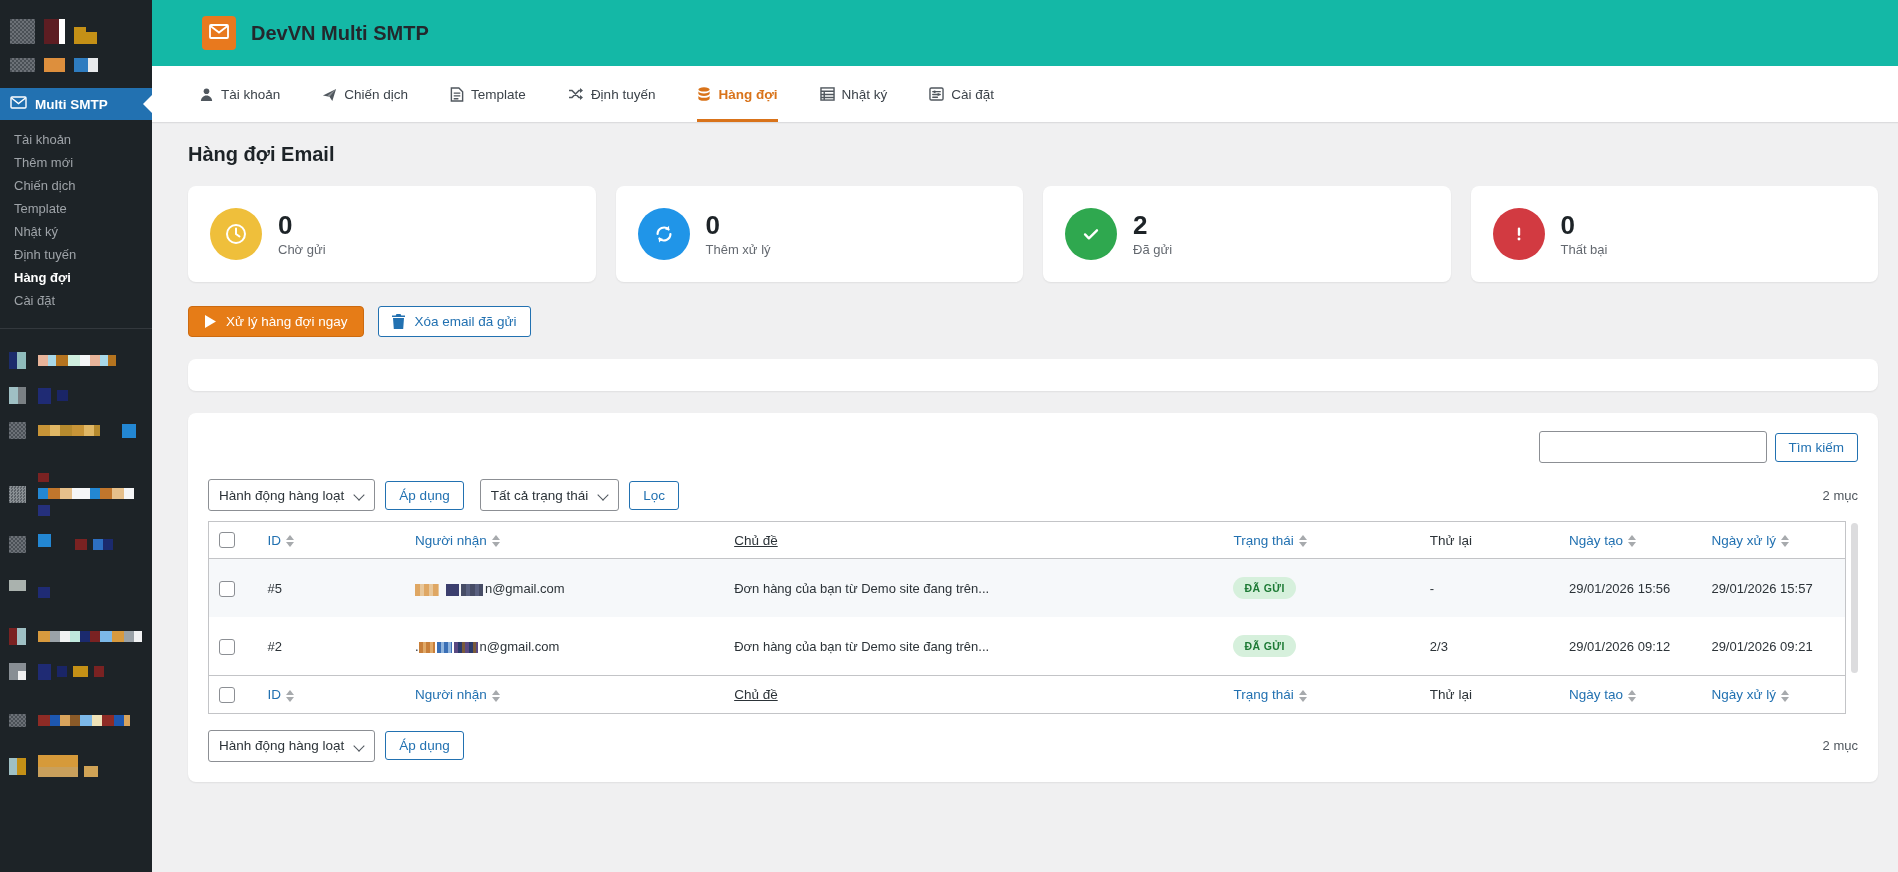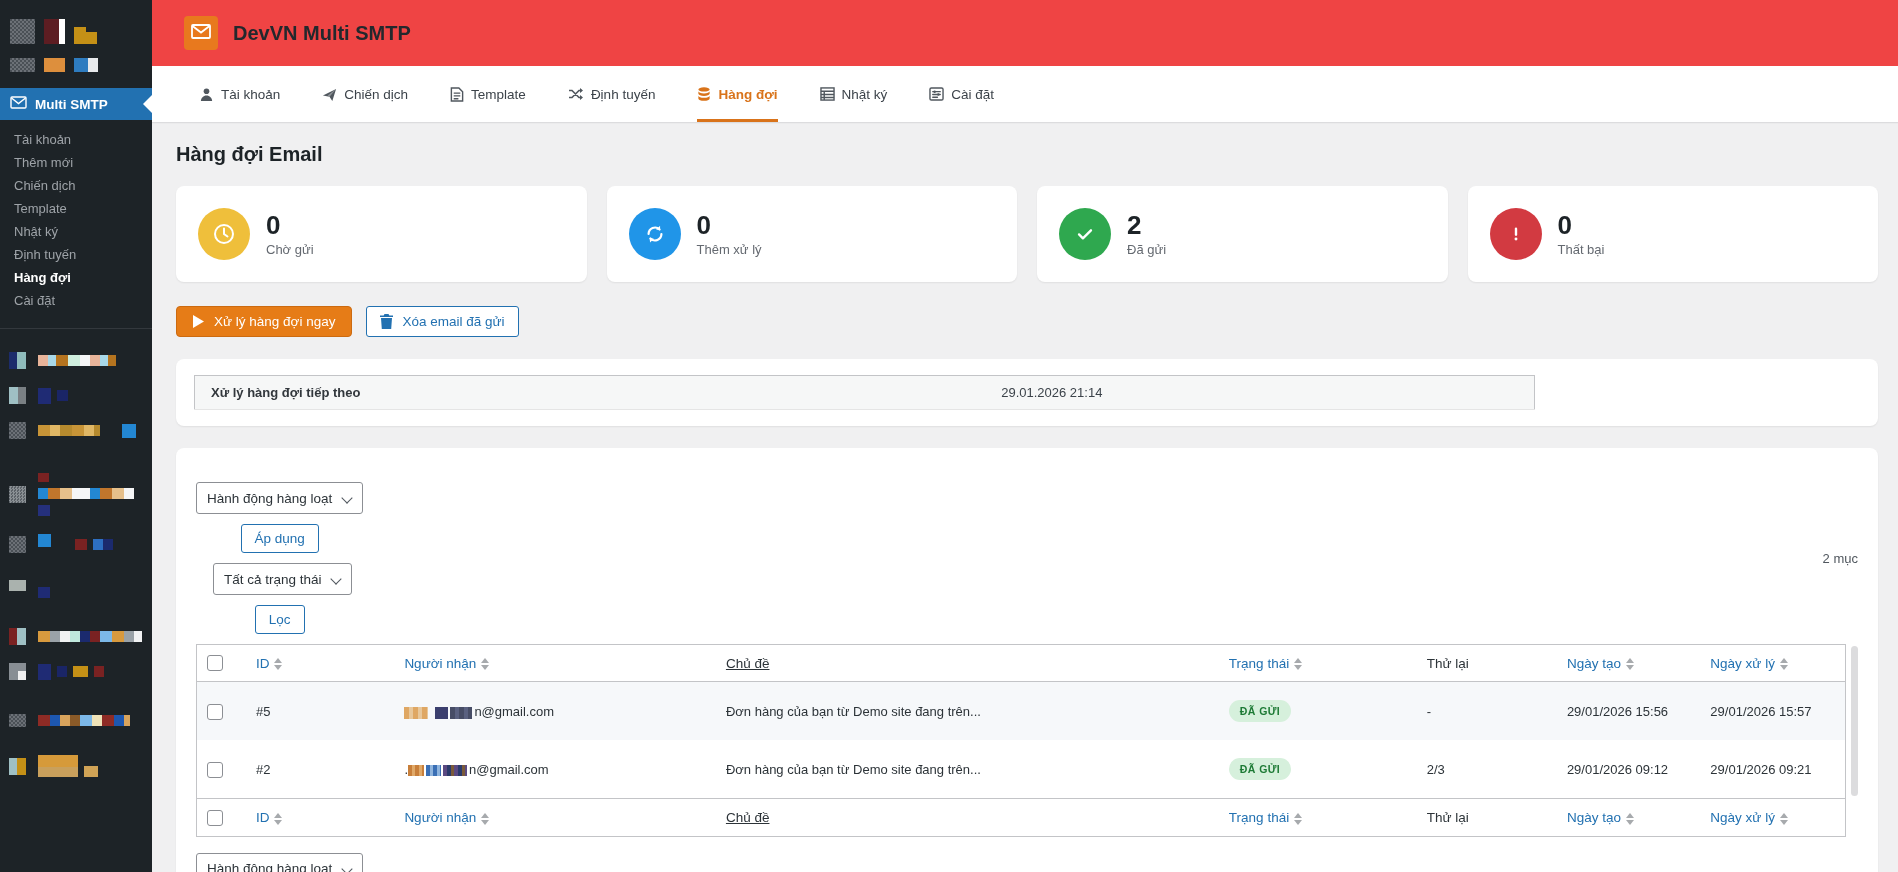--- a/index.html
+++ b/index.html
@@ -20,30 +20,30 @@
   .sb-divider { height:1px; background:#33383d; margin:6px 0 14px 0; }
   .rmenu { display:flex; align-items:center; gap:12px; padding:9px 0 9px 9px; }
   .rmenu .ricon { width:17px; height:17px; flex:none; }
   .rmenu .rlbls { display:flex; align-items:center; gap:6px; flex-wrap:wrap; }
   .px { display:inline-block; height:11px; image-rendering:pixelated; }
   .checker { background:repeating-conic-gradient(#6c7177 0 25%, #4a5056 0 50%) 0 0/4px 4px; }
   .checker2 { background:repeating-conic-gradient(#8a9094 0 25%, #5c6268 0 50%) 0 0/3px 3px; }
 
   
   .main { flex:1; display:flex; flex-direction:column; }
-  .topbar { background:#ef4444; height:66px; display:flex; align-items:center; gap:15px; padding-left:32px; }
+  .topbar { background:#14b8a6; height:66px; display:flex; align-items:center; gap:15px; padding-left:50px; }
   .logo-badge { width:34px; height:34px; background:#e8791e; border-radius:4px; display:flex; align-items:center; justify-content:center; }
   .app-title { font-size:20px; font-weight:600; color:#23282d; }
   .tabs { background:#fff; height:57px; display:flex; align-items:center; gap:42px; padding-left:47px; border-bottom:1px solid #dcdcde; box-shadow:0 1px 0 rgba(0,0,0,.02); }
   .tab { display:flex; align-items:center; gap:7px; height:100%; font-size:13.5px; color:#3c434a; border-bottom:3px solid transparent; cursor:pointer; padding-top:3px; }
   .tab svg { color:#50575e; }
   .tab.active { color:#d9731a; border-bottom-color:#d9731a; font-weight:600; }
   .tab.active svg { color:#d9731a; }
 
-  .content { flex:1; padding:20px 20px 0 24px; overflow:hidden; }
+  .content { flex:1; padding:20px 20px 0 24px; overflow:hidden;margin-left:12px; }
   .page-head { display:flex; justify-content:space-between; align-items:baseline; }
   .page-title { font-size:20px; font-weight:600; color:#1d2327; }
   .page-desc { font-size:13px; color:#646970; }
 
   
   .stats { display:grid; grid-template-columns:repeat(4,1fr); gap:20px; margin-top:20px; }
   .stat-card { background:#fff; border-radius:8px; box-shadow:0 1px 2px rgba(0,0,0,.07); padding:20px 22px; display:flex; align-items:center; gap:16px; height:96px; }
   .stat-circle { width:52px; height:52px; border-radius:50%; display:flex; align-items:center; justify-content:center; flex:none; }
   .stat-num { font-size:26px; font-weight:700; color:#1d2327; line-height:1.1; }
   .stat-lbl { font-size:13px; color:#646970; margin-top:3px; }
@@ -60,21 +60,21 @@
   .info-table td { padding:9px 16px; font-size:13px; }
   .info-table tr:first-child { background:#f6f7f7; border-bottom:1px solid #e5e5e5; }
   .info-label { font-weight:700; color:#32373c; width:59%; }
   .info-ok { color:#008a20; }
 
   
   .queue-card { padding:18px 20px 20px 20px; position:relative; }
   .search-row { display:flex; justify-content:flex-end; align-items:center; gap:8px; }
   .search-input { width:228px; height:32px; border:1px solid #8c8f94; border-radius:3px; padding:0 8px; font-size:13px; font-family:inherit; background:#fff; }
   .toolbar { display:flex; justify-content:space-between; align-items:center; margin-top:16px; }
-  .toolbar-left { display:flex; align-items:center; gap:10px;flex-direction:column; }
+  .toolbar-left { display:flex; align-items:center; gap:10px; }
   .wpselect { position:relative; display:inline-flex; align-items:center; border:1px solid #8c8f94; border-radius:3px; background:#fff; height:32px; padding:0 30px 0 10px; font-size:13.5px; color:#2c3338; cursor:pointer; }
   .wpselect::after { content:""; position:absolute; right:11px; top:11px; width:7px; height:7px; border-right:1.5px solid #50575e; border-bottom:1.5px solid #50575e; transform:rotate(45deg); }
   .count { font-size:13px; color:#50575e; }
 
   
   .tbl-wrap { position:relative; margin-top:10px; padding-right:12px; }
   .queue-table { width:100%; border:1px solid #c3c4c7; border-collapse:collapse; background:#fff; }
   .queue-table th { text-align:left; font-weight:400; font-size:13.5px; padding:10px 10px; color:#2c3338; white-space:nowrap; }
   .queue-table thead th { border-bottom:1px solid #c3c4c7; }
   .queue-table tfoot th { border-top:1px solid #c3c4c7; }
@@ -343,30 +343,30 @@
         <svg width="13" height="15" viewBox="0 0 13 15" fill="#2271b1">
             <path d="M4.5 0h4l.8 1.5H13V3H0V1.5h3.7zM1 4h11l-.8 11H1.8z"></path>
           </svg>
         <span>Xóa email đã gửi</span>
       </button>
     </div>
 
     <div class="card info-card">
       <table class="info-table">
         <tbody>
-            <tr>
-          <td class="info-label">Xử lý hàng đợi tiếp theo</td>
-          <td>29.01.2026 21:14</td>
-        </tr>
       </tbody>
         </table>
     </div>
 
     <div class="card queue-card">
 
+      <div class="search-row">
+        <input class="search-input" type="text" placeholder="" style="">
+        <button class="btn-secondary">Tìm kiếm</button>
+      </div>
 
       <div class="toolbar">
         <div class="toolbar-left">
           <div class="wpselect">
               <span>Hành động hàng loạt</span>
             </div>
           <button class="btn-secondary">Áp dụng</button>
           <div class="wpselect" style="margin-left:6px">
               <span>Tất cả trạng thái</span>
             </div>

